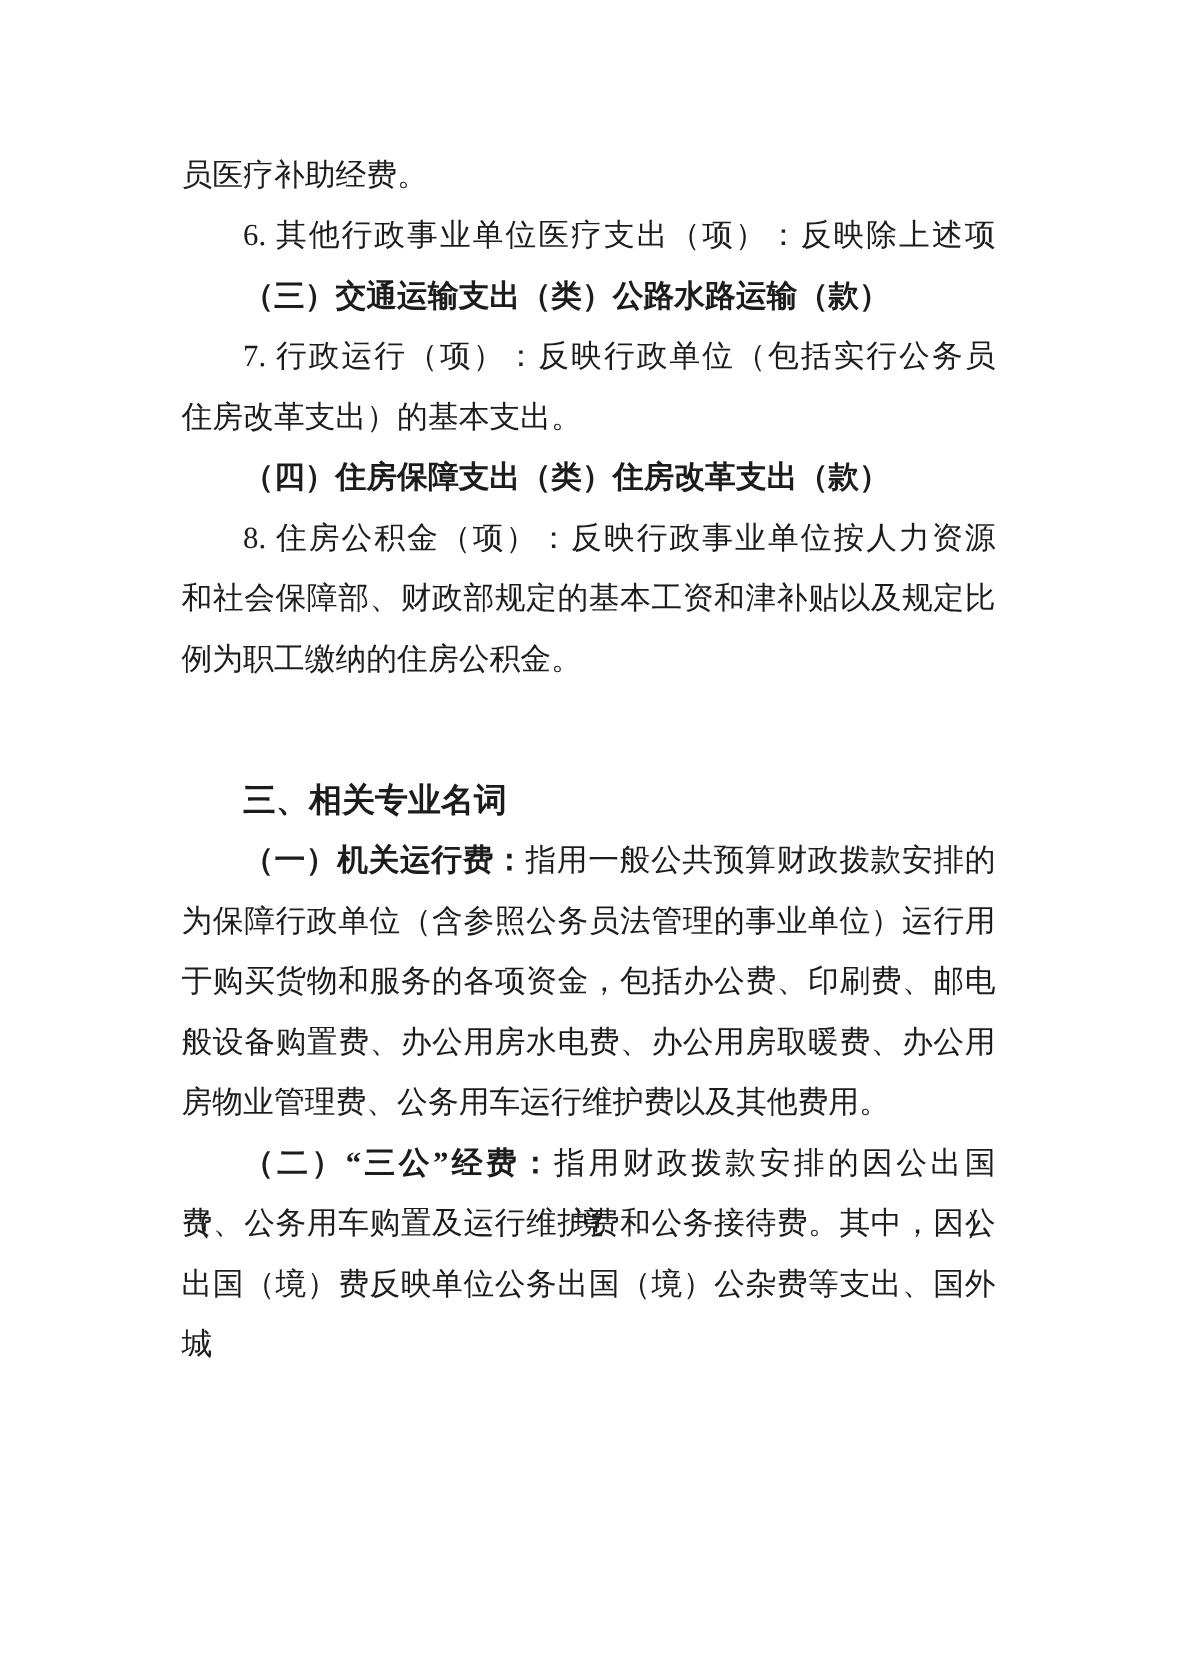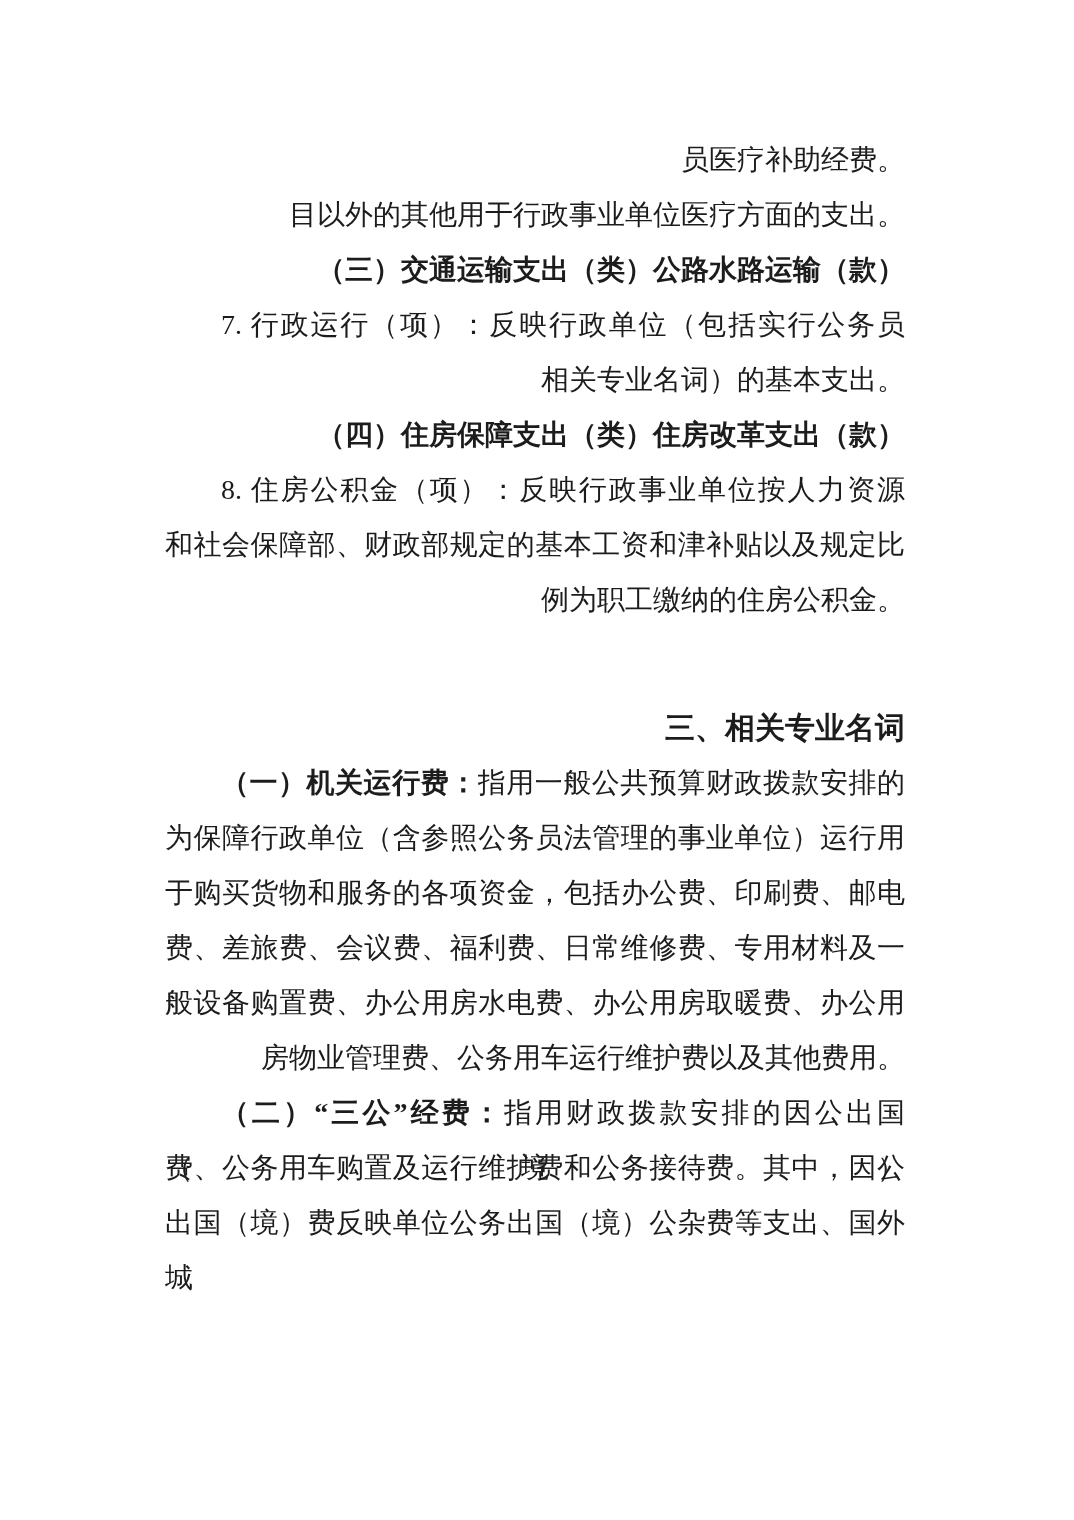--- a/index.html
+++ b/index.html
@@ -22,21 +22,20 @@
     left: 165px;
     top: 132px;
     width: 740px;
   }
   .line {
     height: 55px;
     line-height: 55px;
     font-size: 28px;
     white-space: nowrap;
     overflow: visible;
-    text-align: right;
   }
   
   .j {
     white-space: normal;
     text-align: justify;
     text-align-last: justify;
     text-justify: inter-character;
   }
   .ind { text-indent: 2em; }
   .b { font-weight: bold; margin-top: 48px; }
@@ -48,48 +47,47 @@
   .gap { height: 73px; }
 </style>
 </head>
 <body>
 
 <div class="page">
   <div class="textblock">
 
     <div class="line"><span>员医疗补助经费。</span></div>
 
+    <div class="line j ind"><span>6. 其他行政事业单位医疗支出（项）：反映除上述项</span></div>
 
-    <div class="line"><span>目以外的其他用于行政事业单位医疗方面的支出。</span></div>
 
     <div class="line ind"><span class="b">（三）交通运输支出（类）公路水路运输（款）</span></div>
 
     <div class="line j ind"><span>7. 行政运行（项）：反映行政单位（包括实行公务员</span></div>
 
-    <div class="line"><span>相关专业名词）的基本支出。</span></div>
+    <div class="line"><span>住房改革支出）的基本支出。</span></div>
 
     <div class="line ind"><span class="b">（四）住房保障支出（类）住房改革支出（款）</span></div>
 
     <div class="line j ind"><span>8. 住房公积金（项）：反映行政事业单位按人力资源</span></div>
 
     <div class="line j"><span>和社会保障部、财政部规定的基本工资和津补贴以及规定比</span></div>
 
     <div class="line"><span>例为职工缴纳的住房公积金。</span></div>
 
     <div class="gap"></div>
 
     <div class="line ind"><span class="heiti">三、相关专业名词</span></div>
 
     <div class="line j ind"><span class="b">（一）机关运行费：</span><span>指用一般公共预算财政拨款安排的</span></div>
 
     <div class="line j"><span>为保障行政单位（含参照公务员法管理的事业单位）运行用</span></div>
 
     <div class="line j"><span>于购买货物和服务的各项资金，包括办公费、印刷费、邮电</span></div>
 
-    <div class="line j"><span>费、差旅费、会议费、福利费、日常维修费、专用材料及一</span></div>
 
     <div class="line j"><span>般设备购置费、办公用房水电费、办公用房取暖费、办公用</span></div>
 
     <div class="line"><span>房物业管理费、公务用车运行维护费以及其他费用。</span></div>
 
     <div class="line j ind"><span class="b">（二）“三公”经费：</span><span>指用财政拨款安排的因公出国（境）</span></div>
 
     <div class="line j"><span>费、公务用车购置及运行维护费和公务接待费。其中，因公</span></div>
 
     <div class="line j"><span>出国（境）费反映单位公务出国（境）公杂费等支出、国外城</span></div>

